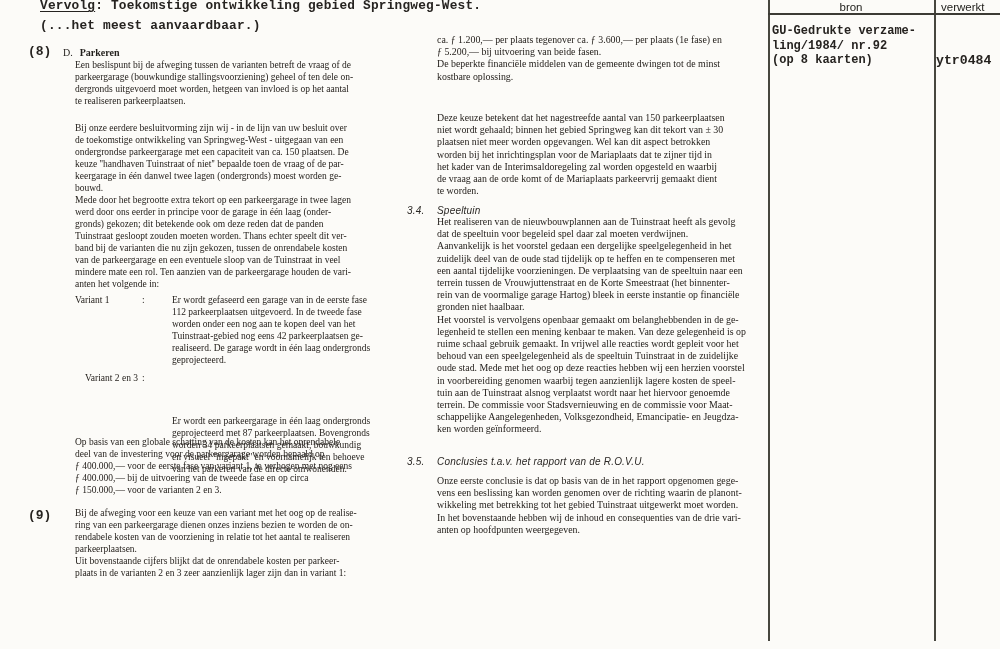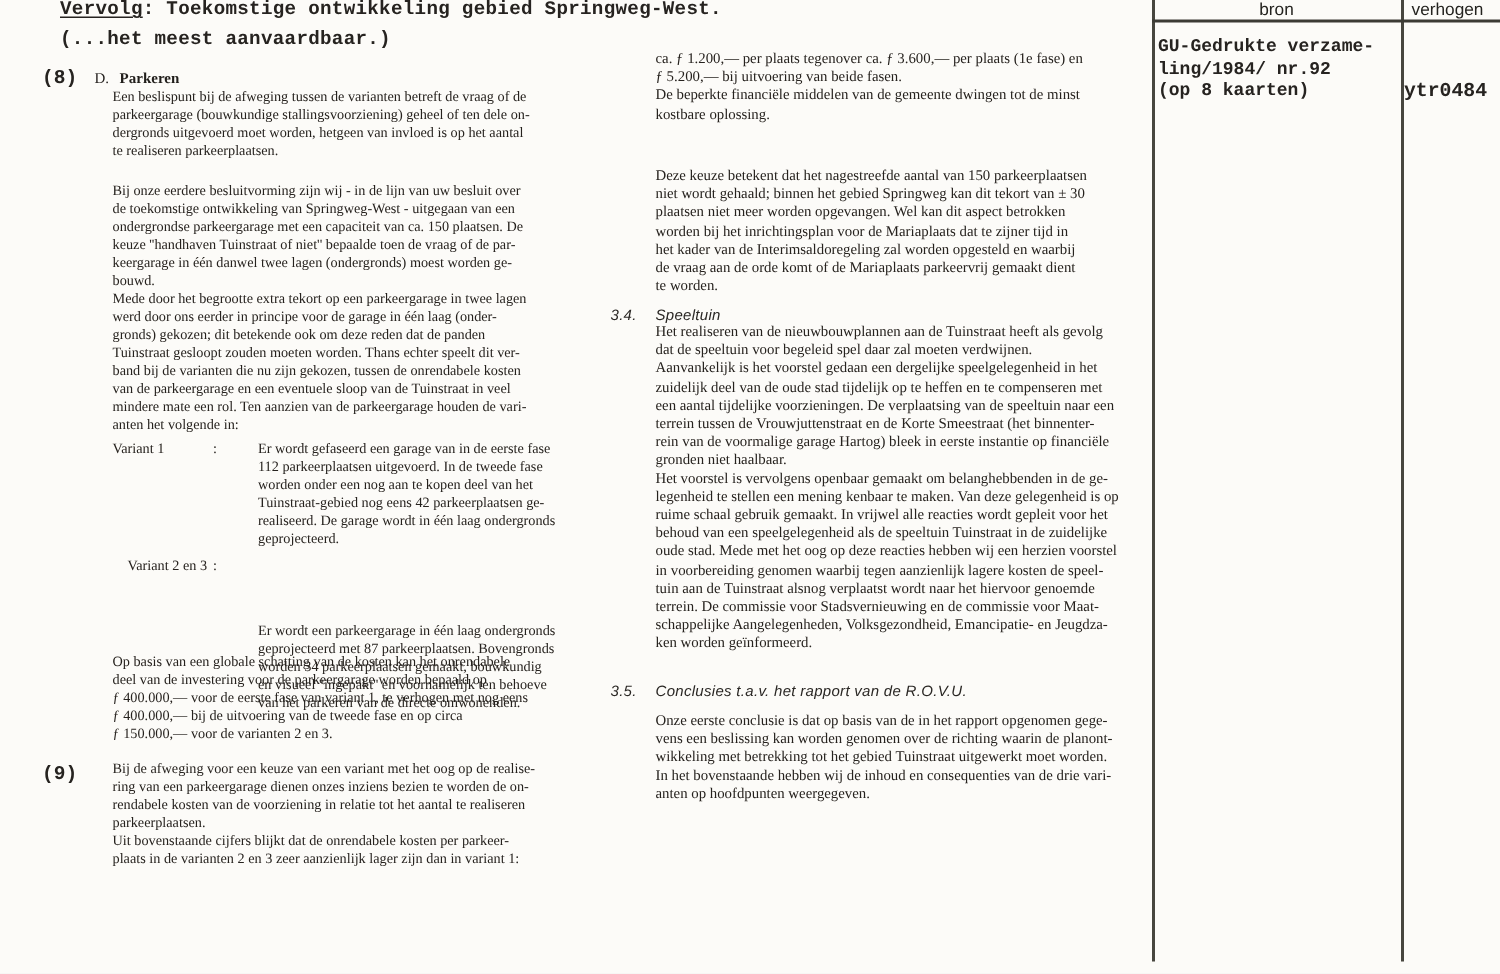--- a/index.html
+++ b/index.html
@@ -132,20 +132,20 @@
 wikkeling met betrekking tot het gebied Tuinstraat uitgewerkt moet worden.
 In het bovenstaande hebben wij de inhoud en consequenties van de drie vari-
 anten op hoofdpunten weergegeven.</div>
 
 
   <div class="abs vline" style="left:768px;"></div>
   <div class="abs vline" style="left:934px;"></div>
   <div class="abs hline"></div>
 
   <div class="abs tbl-head" style="left:768px;width:166px;text-align:center;">bron</div>
-  <div class="abs tbl-head" style="left:941px;">verhogen</div>
+  <div class="abs tbl-head" style="left:941px;">verwerkt</div>
 
   <div class="abs tw lines src">GU-Gedrukte verzame-
 ling/1984/ nr.92
 (op 8 kaarten)</div>
   <div class="abs tw code">ytr0484</div>
 
 </div>
 
 </body></html>

